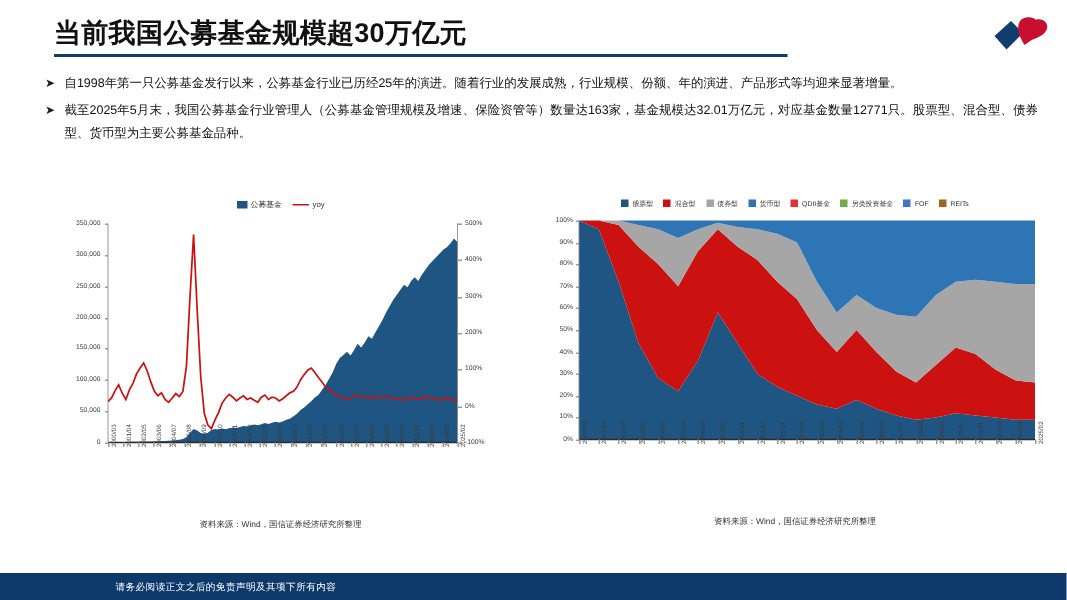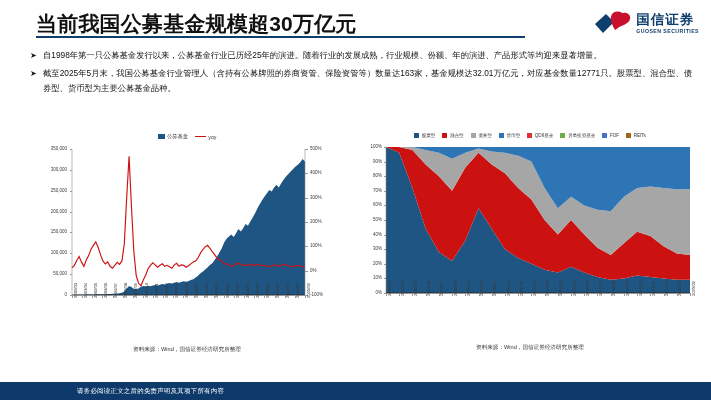--- a/index.html
+++ b/index.html
@@ -8,21 +8,21 @@
     font-family:"Liberation Sans","DejaVu Sans",sans-serif;
     background:#ffffff;
     position:relative;
     overflow:hidden;
   }
 
   
   #slide-header { position:absolute; left:0; top:0; width:711px; height:45px; }
   #page-title {
     position:absolute; left:36px; top:10px;
-    font-size:21px; font-weight:bold; color:#111111;
+    font-size:18px; font-weight:bold; color:#111111;
     letter-spacing:0.2px; white-space:nowrap;
   }
   #title-rule {
     position:absolute; left:36px; top:36px; width:489px; height:2.3px;
     background:#0f3d6e;
   }
   #brand-logo {
     position:absolute; right:12px; top:10px; height:28px;
     display:flex; align-items:center; gap:5px;
   }
@@ -97,35 +97,31 @@
   <div id="title-rule"></div>
 
   <div id="brand-logo">
     <div id="logo-mark">
       <svg width="38" height="26" viewBox="0 0 38 26">
         <path d="M2 13 L13 3 L21 11 L10 22 Z" fill="#0f3d6e"></path>
         <path d="M19 3 C22 -1 30 0 32 5 C34 10 28 15 22 19 C19 14 16 8 19 3 Z" fill="#c8102e"></path>
         <path d="M30 2 C34 1 38 4 37 8 C36 12 31 14 26 16 C27 10 28 5 30 2 Z" fill="#c8102e"></path>
       </svg>
     </div>
-    <div id="brand-text">
-      <span id="brand-cn">国信证券</span>
-      <span id="brand-en">GUOSEN SECURITIES</span>
-    </div>
   </div>
 </div>
 
 <div id="bullet-list">
   <div class="bullet-row">
     <span class="bullet-marker">➤</span>
     <span class="bullet-text">自1998年第一只公募基金发行以来，公募基金行业已历经25年的演进。随着行业的发展成熟，行业规模、份额、年的演进、产品形式等均迎来显著增量。</span>
   </div>
   <div class="bullet-row">
     <span class="bullet-marker">➤</span>
-    <span class="bullet-text">截至2025年5月末，我国公募基金行业管理人（含持有公募牌照的券商资管、保险资管等）数量达163家，基金规模达32.01万亿元，对应基金数量12771只。股票型、混合型、债券型、货币型为主要公募基金品种。</span>
+    <span class="bullet-text">截至2025年5月末，我国公募基金行业管理人（公募基金管理规模及增速、保险资管等）数量达163家，基金规模达32.01万亿元，对应基金数量12771只。股票型、混合型、债券型、货币型为主要公募基金品种。</span>
   </div>
 </div>
 
 <div id="panel-left">
   <div class="chart-legend" id="legend-left">
       <span class="legend-entry">
         <span class="legend-swatch" style="background: rgb(31, 85, 130);"></span>
         <span class="legend-label">公募基金</span>
       </span>
       <span class="legend-entry">

